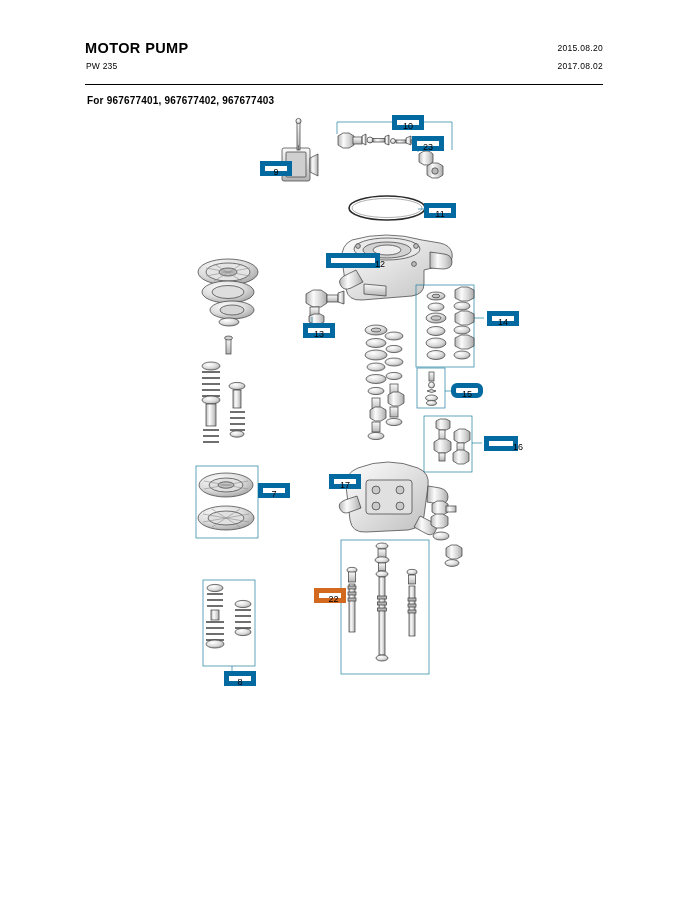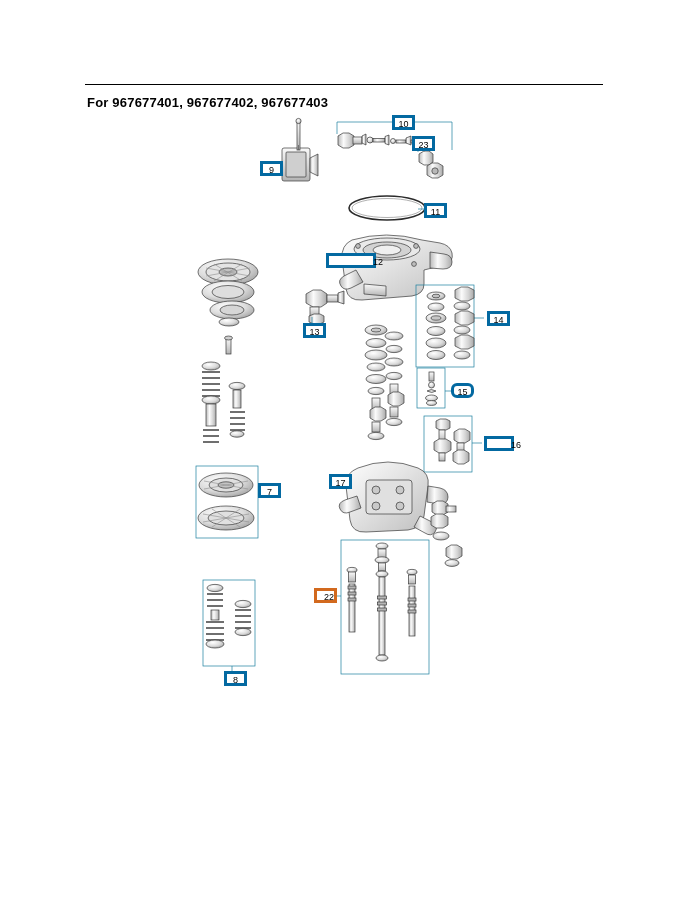--- a/index.html
+++ b/index.html
@@ -63,60 +63,66 @@
     left: 85px;
     top: 84px;
     width: 518px;
     height: 1px;
     background: #000;
   }
   .models-line {
     position: absolute;
     left: 87px;
     top: 95px;
-    font-size: 13px;
+    font-size: 10px;
     font-weight: bold;
     letter-spacing: 0.2px;
   }
 
   
   .diagram {
     position: absolute;
     left: 0;
     top: 0;
     width: 688px;
     height: 900px;
   }
   .diagram svg {
     display: block;
   }
 
   
   .callout {
     position: absolute;
-    border: 3px solid #0369a1;
+    border: 5px solid #0369a1;
     background: #ffffff;
     color: #000;
     font-size: 9px;
     line-height: 13px;
     text-align: center;
-    width: 23px;
+    width: 32px;
     height: 15px;
     box-sizing: border-box;
   }
   .callout.orange {
     border-color: #d2691e;
     padding-left: 7px;
   }
 </style>
 </head>
 <body>
 
 <div class="page">
 
+  <div class="header">
+    <div class="doc-title">MOTOR PUMP</div>
+    <div class="doc-subtitle">PW 235</div>
+    <div class="date-1">2015.08.20</div>
+    <div class="date-2">2017.08.02</div>
+  </div>
   <div class="header-rule"></div>
   <div class="models-line">For 967677401, 967677402, 967677403</div>
 
   <div class="diagram">
     <svg width="688" height="900" viewBox="0 0 688 900" xmlns="http://www.w3.org/2000/svg">
       <defs>
         <linearGradient id="metal" x1="0" y1="0" x2="1" y2="1">
           <stop offset="0%" stop-color="#fdfdfd"></stop>
           <stop offset="45%" stop-color="#e3e3e3"></stop>
           <stop offset="100%" stop-color="#bfbfbf"></stop>

